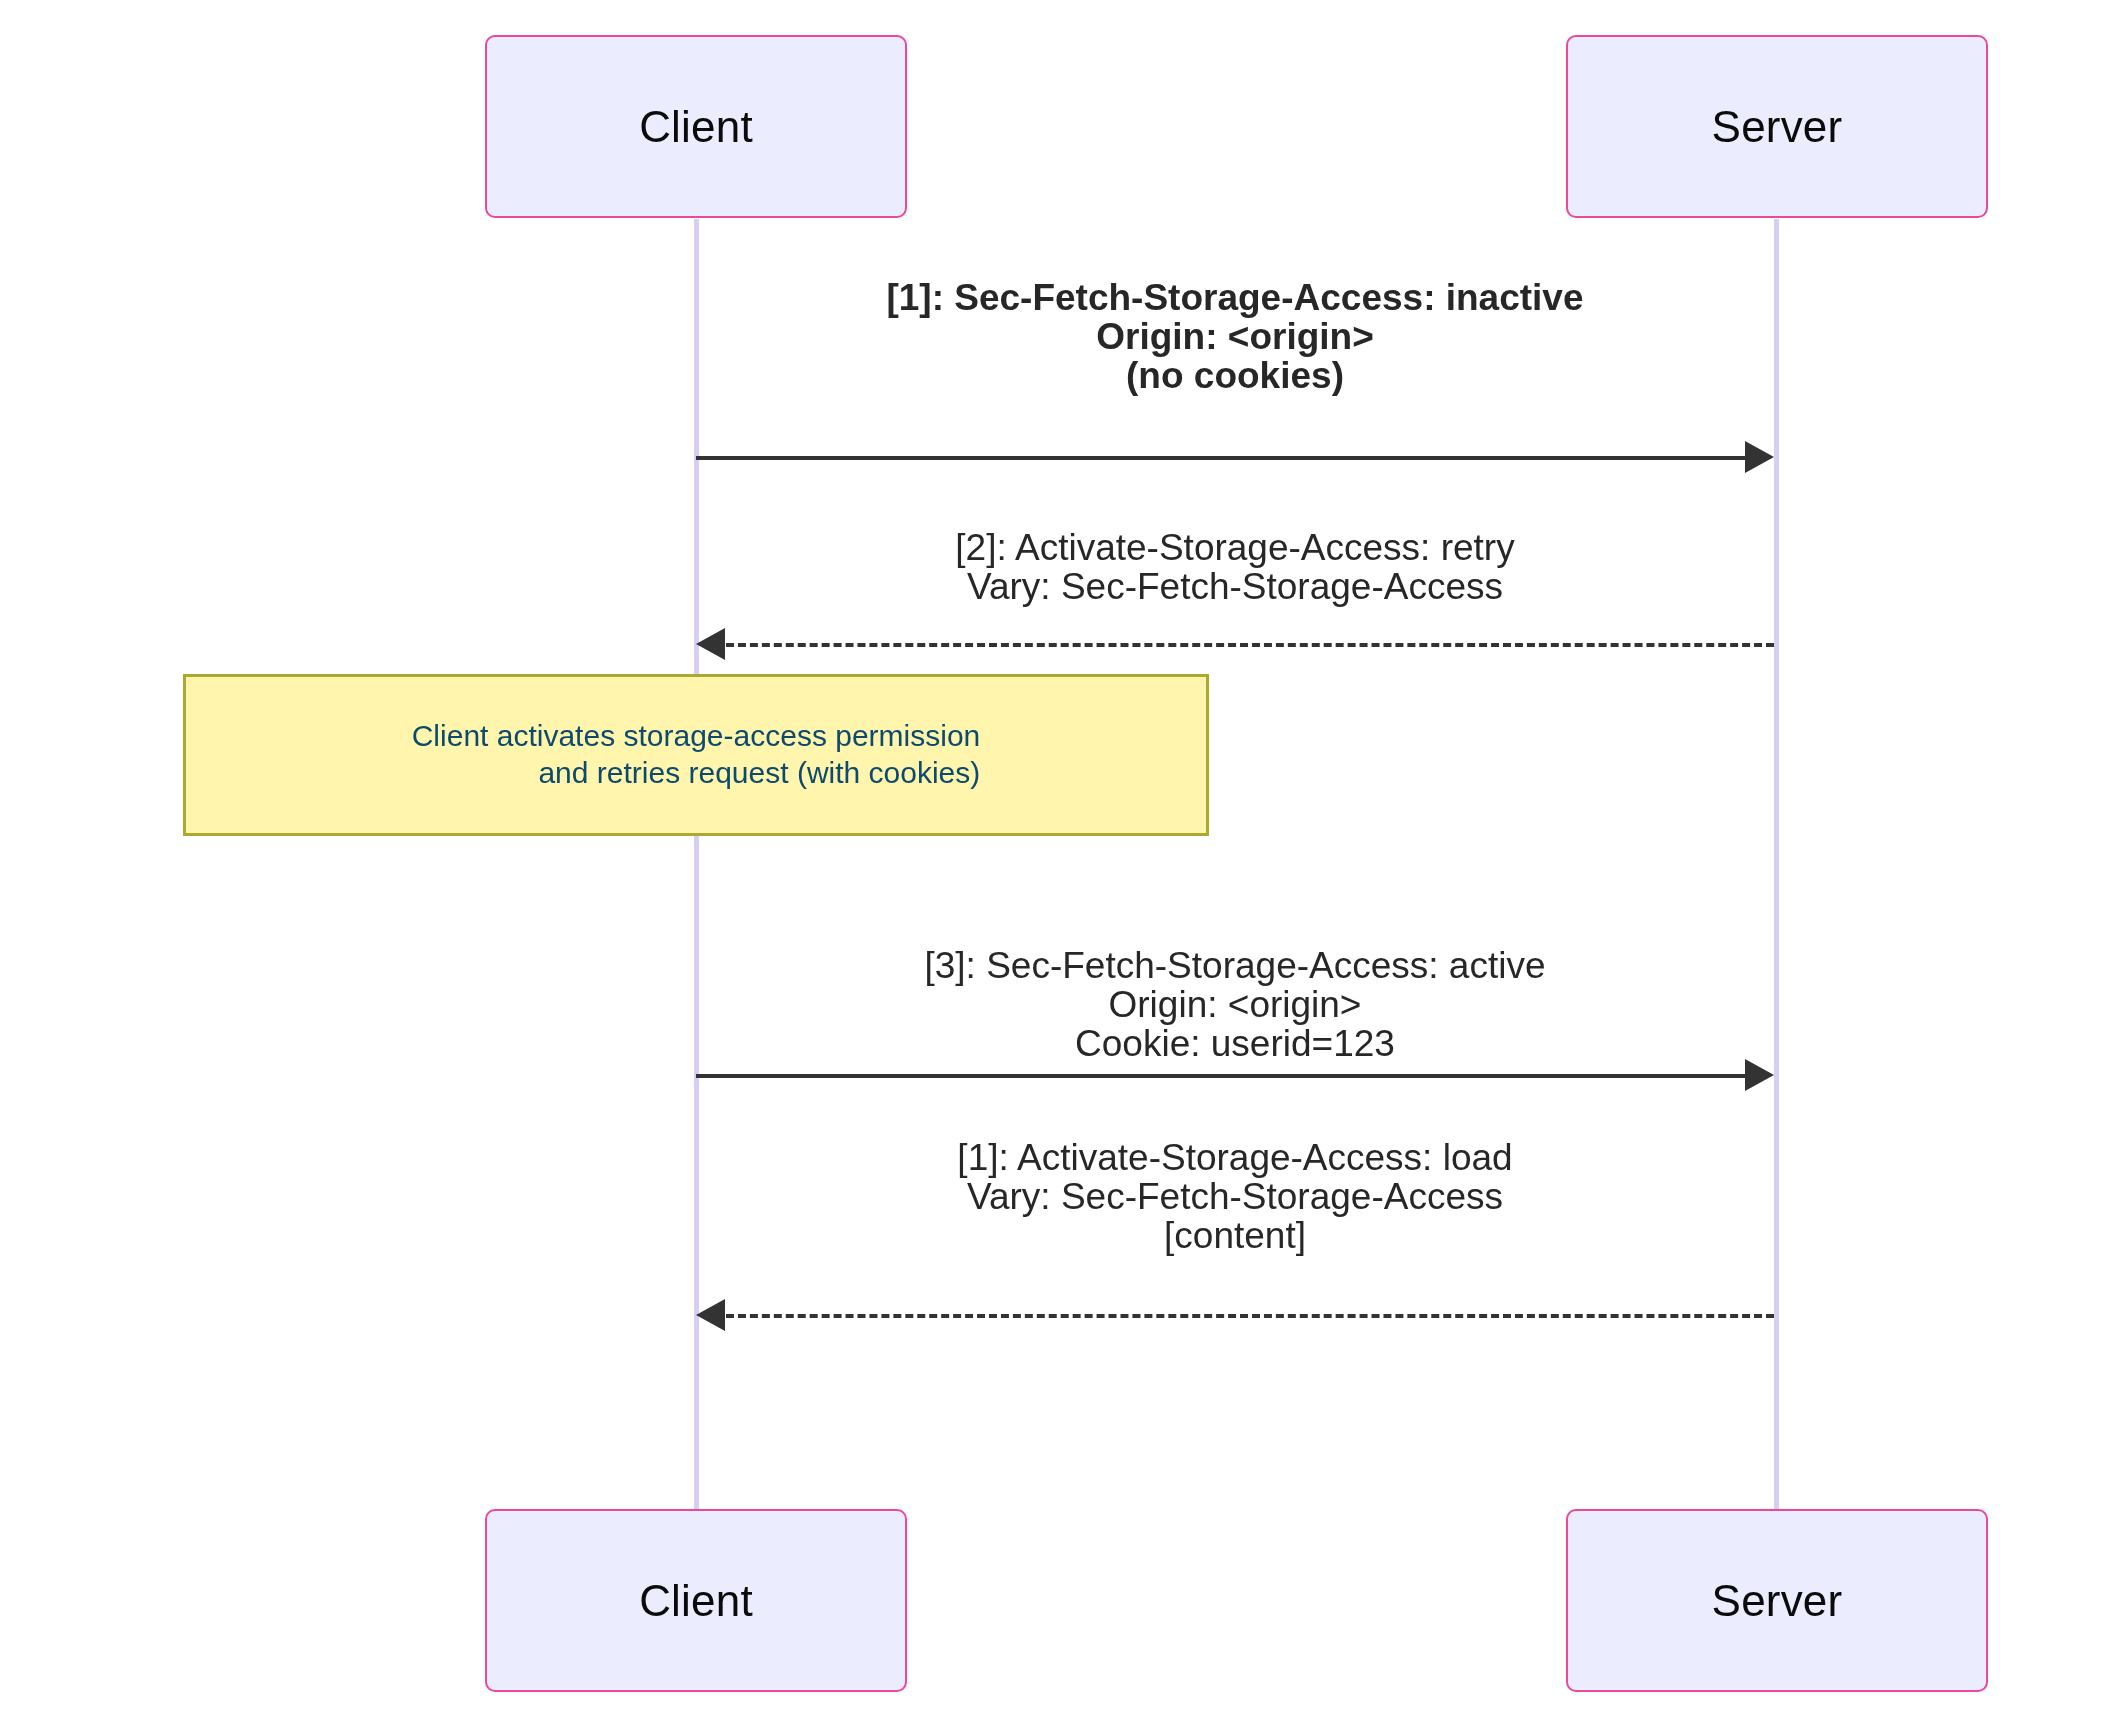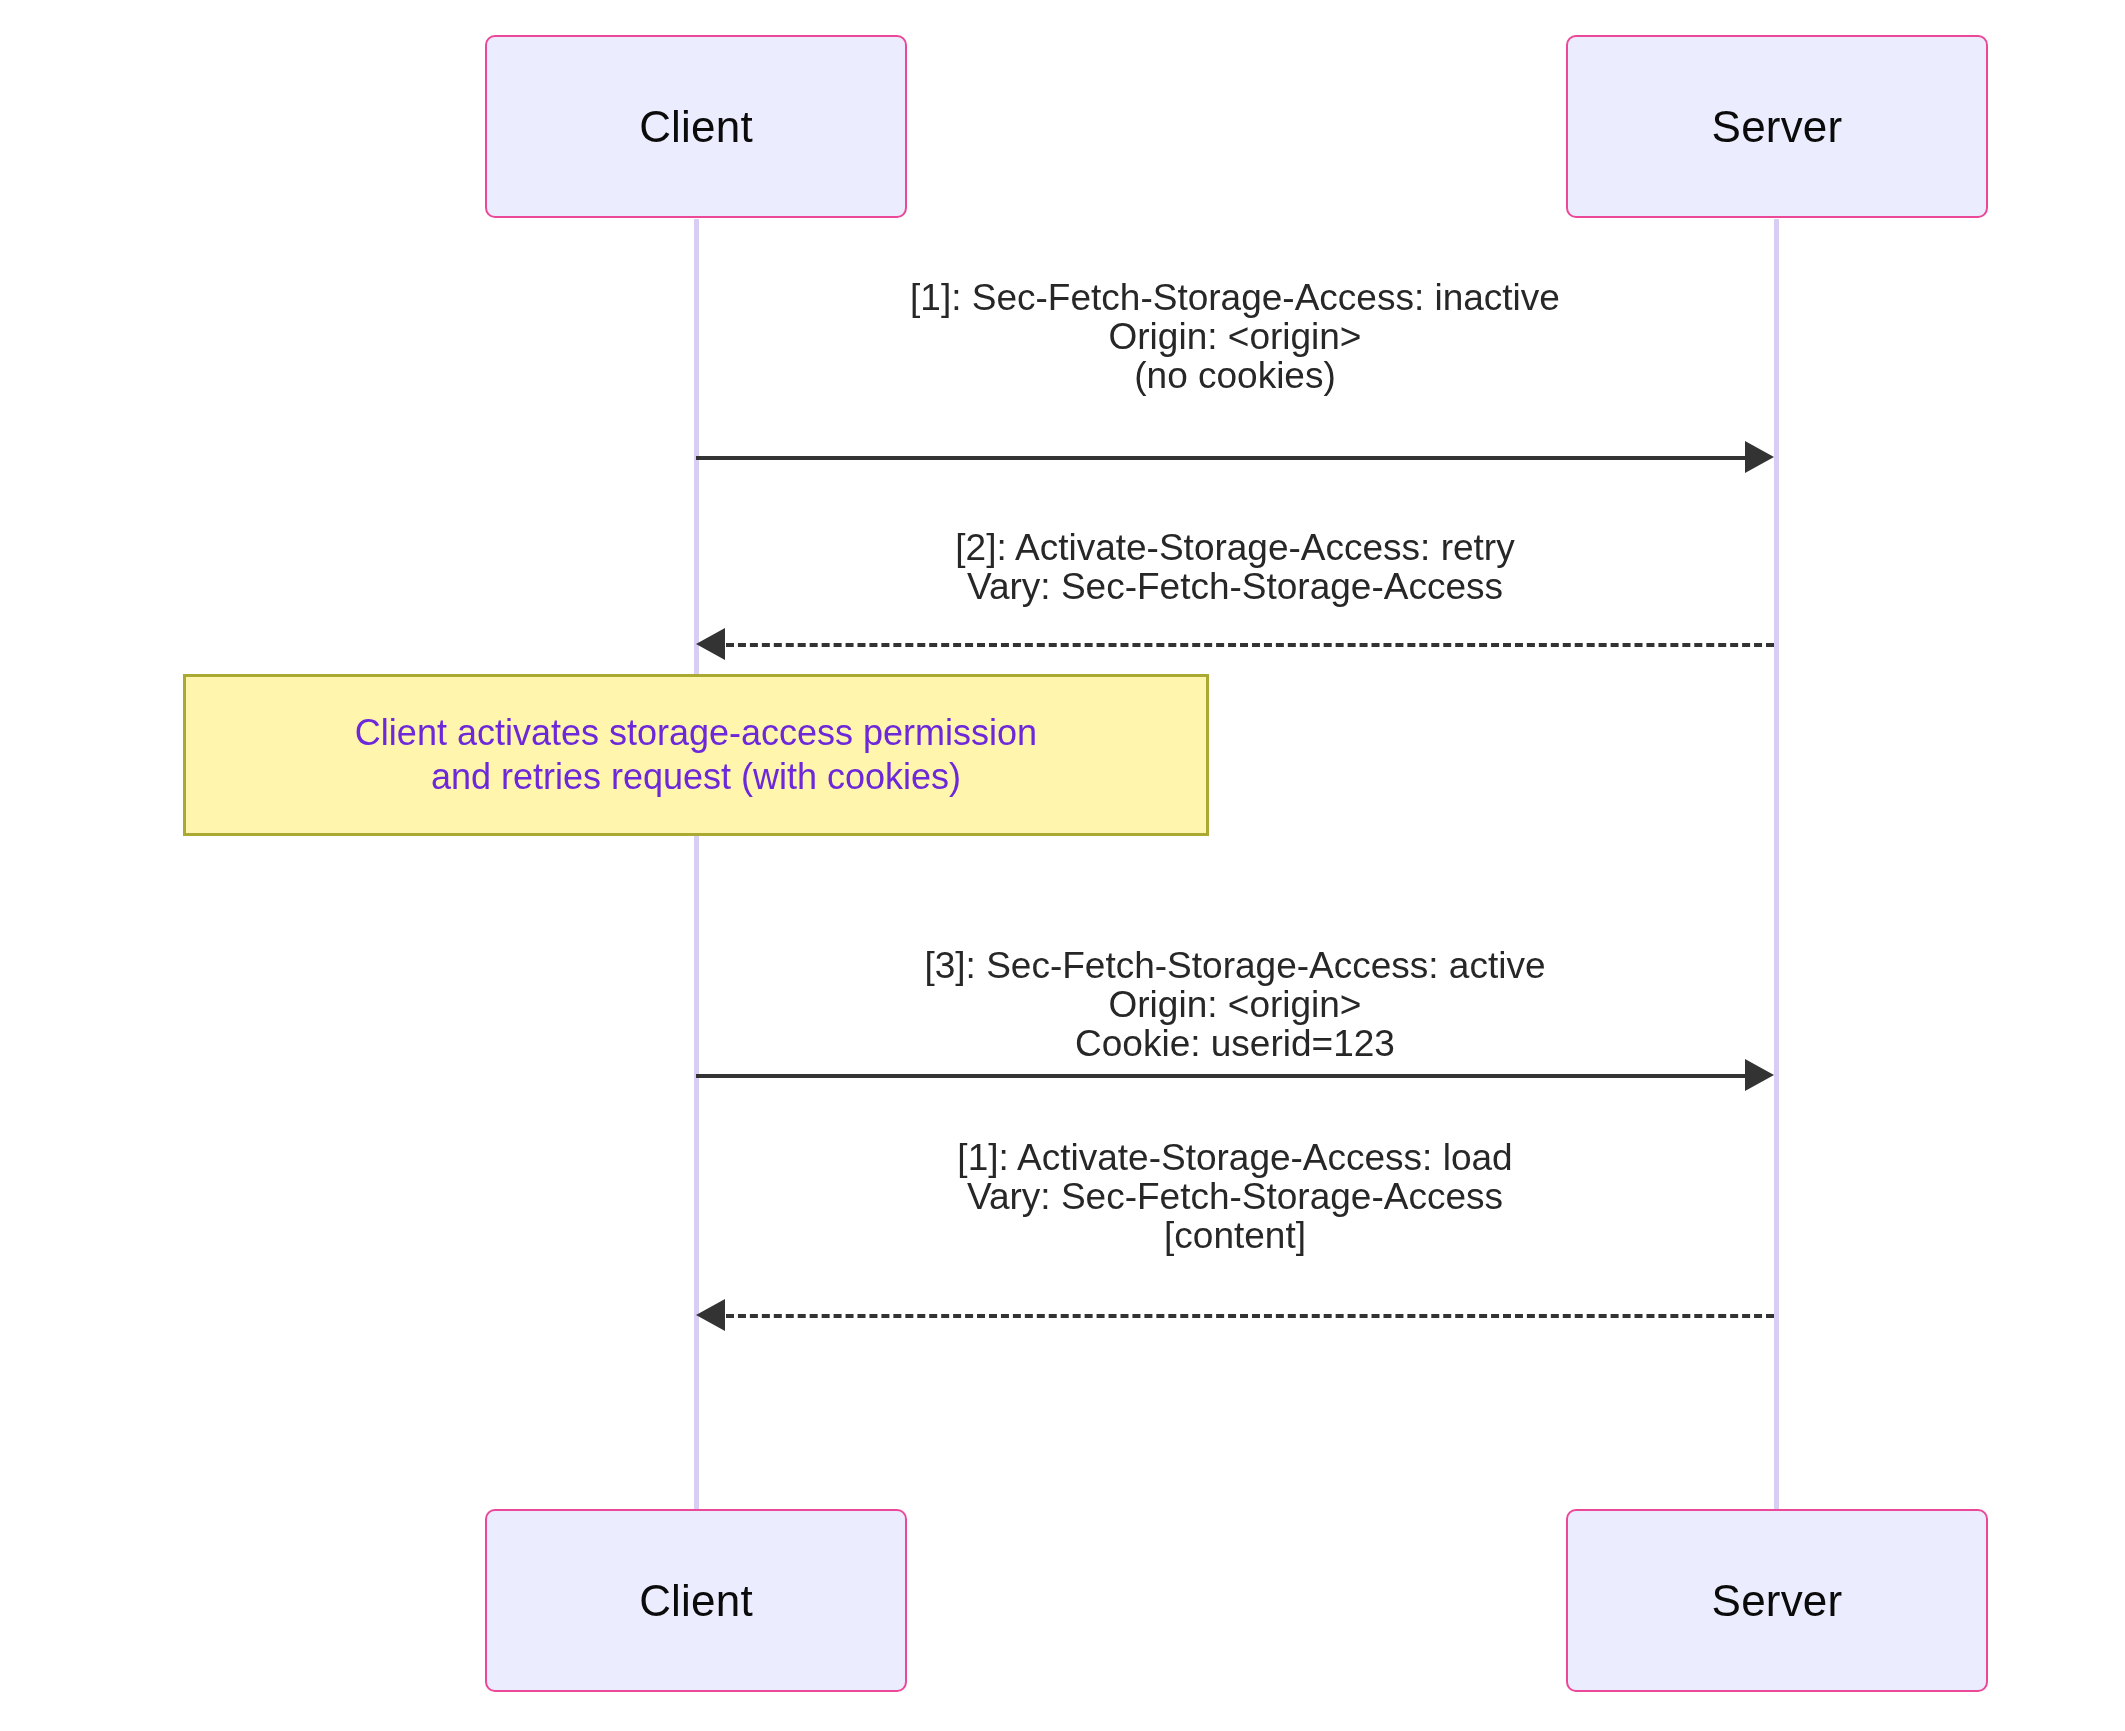--- a/index.html
+++ b/index.html
@@ -85,44 +85,45 @@
     position: absolute;
     box-sizing: border-box;
     background: #FFF5AD;
     border: 3px solid #AAAA33;
     display: flex;
     align-items: center;
     justify-content: center;
     text-align: center;
   }
   .note-text {
-    font-size: 36px;
+    font-size: 30px;
     line-height: 1.22;
-    color: #6d28d9;
+    color: #0c4a6e;
     white-space: pre-line;
     font-family: "Liberation Sans", sans-serif;
+    text-align: right;
   }
 </style>
 </head>
 <body>
 
 <div id="diagram-root">
 
   <div class="lifeline" style="left:694px; top:219px; height:1292px;"></div>
   <div class="lifeline" style="left:1774px; top:219px; height:1292px;"></div>
 
   <div class="participant" style="left:485px; top:35px; width:422px; height:183px;">
     <span class="participant-label">Client</span>
   </div>
 
   <div class="participant" style="left:1566px; top:35px; width:422px; height:183px;">
     <span class="participant-label">Server</span>
   </div>
 
-  <div class="msg-label" style="left:696px; top:278px; width:1078px;">[1]: Sec-Fetch-Storage-Access: inactive
+  <div class="msg-label" style="left:696px; top:278px; width:1078px;font-weight:bold;">[1]: Sec-Fetch-Storage-Access: inactive
 Origin: &lt;origin&gt;
 (no cookies)</div>
   <div class="msg-line" style="left:696px; top:456px; width:1050px;"></div>
   <div class="arrowhead right" style="left:1745px; top:441px;"></div>
 
   <div class="msg-label" style="left:696px; top:528px; width:1078px;">[2]: Activate-Storage-Access: retry
 Vary: Sec-Fetch-Storage-Access</div>
   <div class="msg-line dashed" style="left:726px; top:643px; width:1048px;"></div>
   <div class="arrowhead left" style="left:696px; top:628px;"></div>
 

